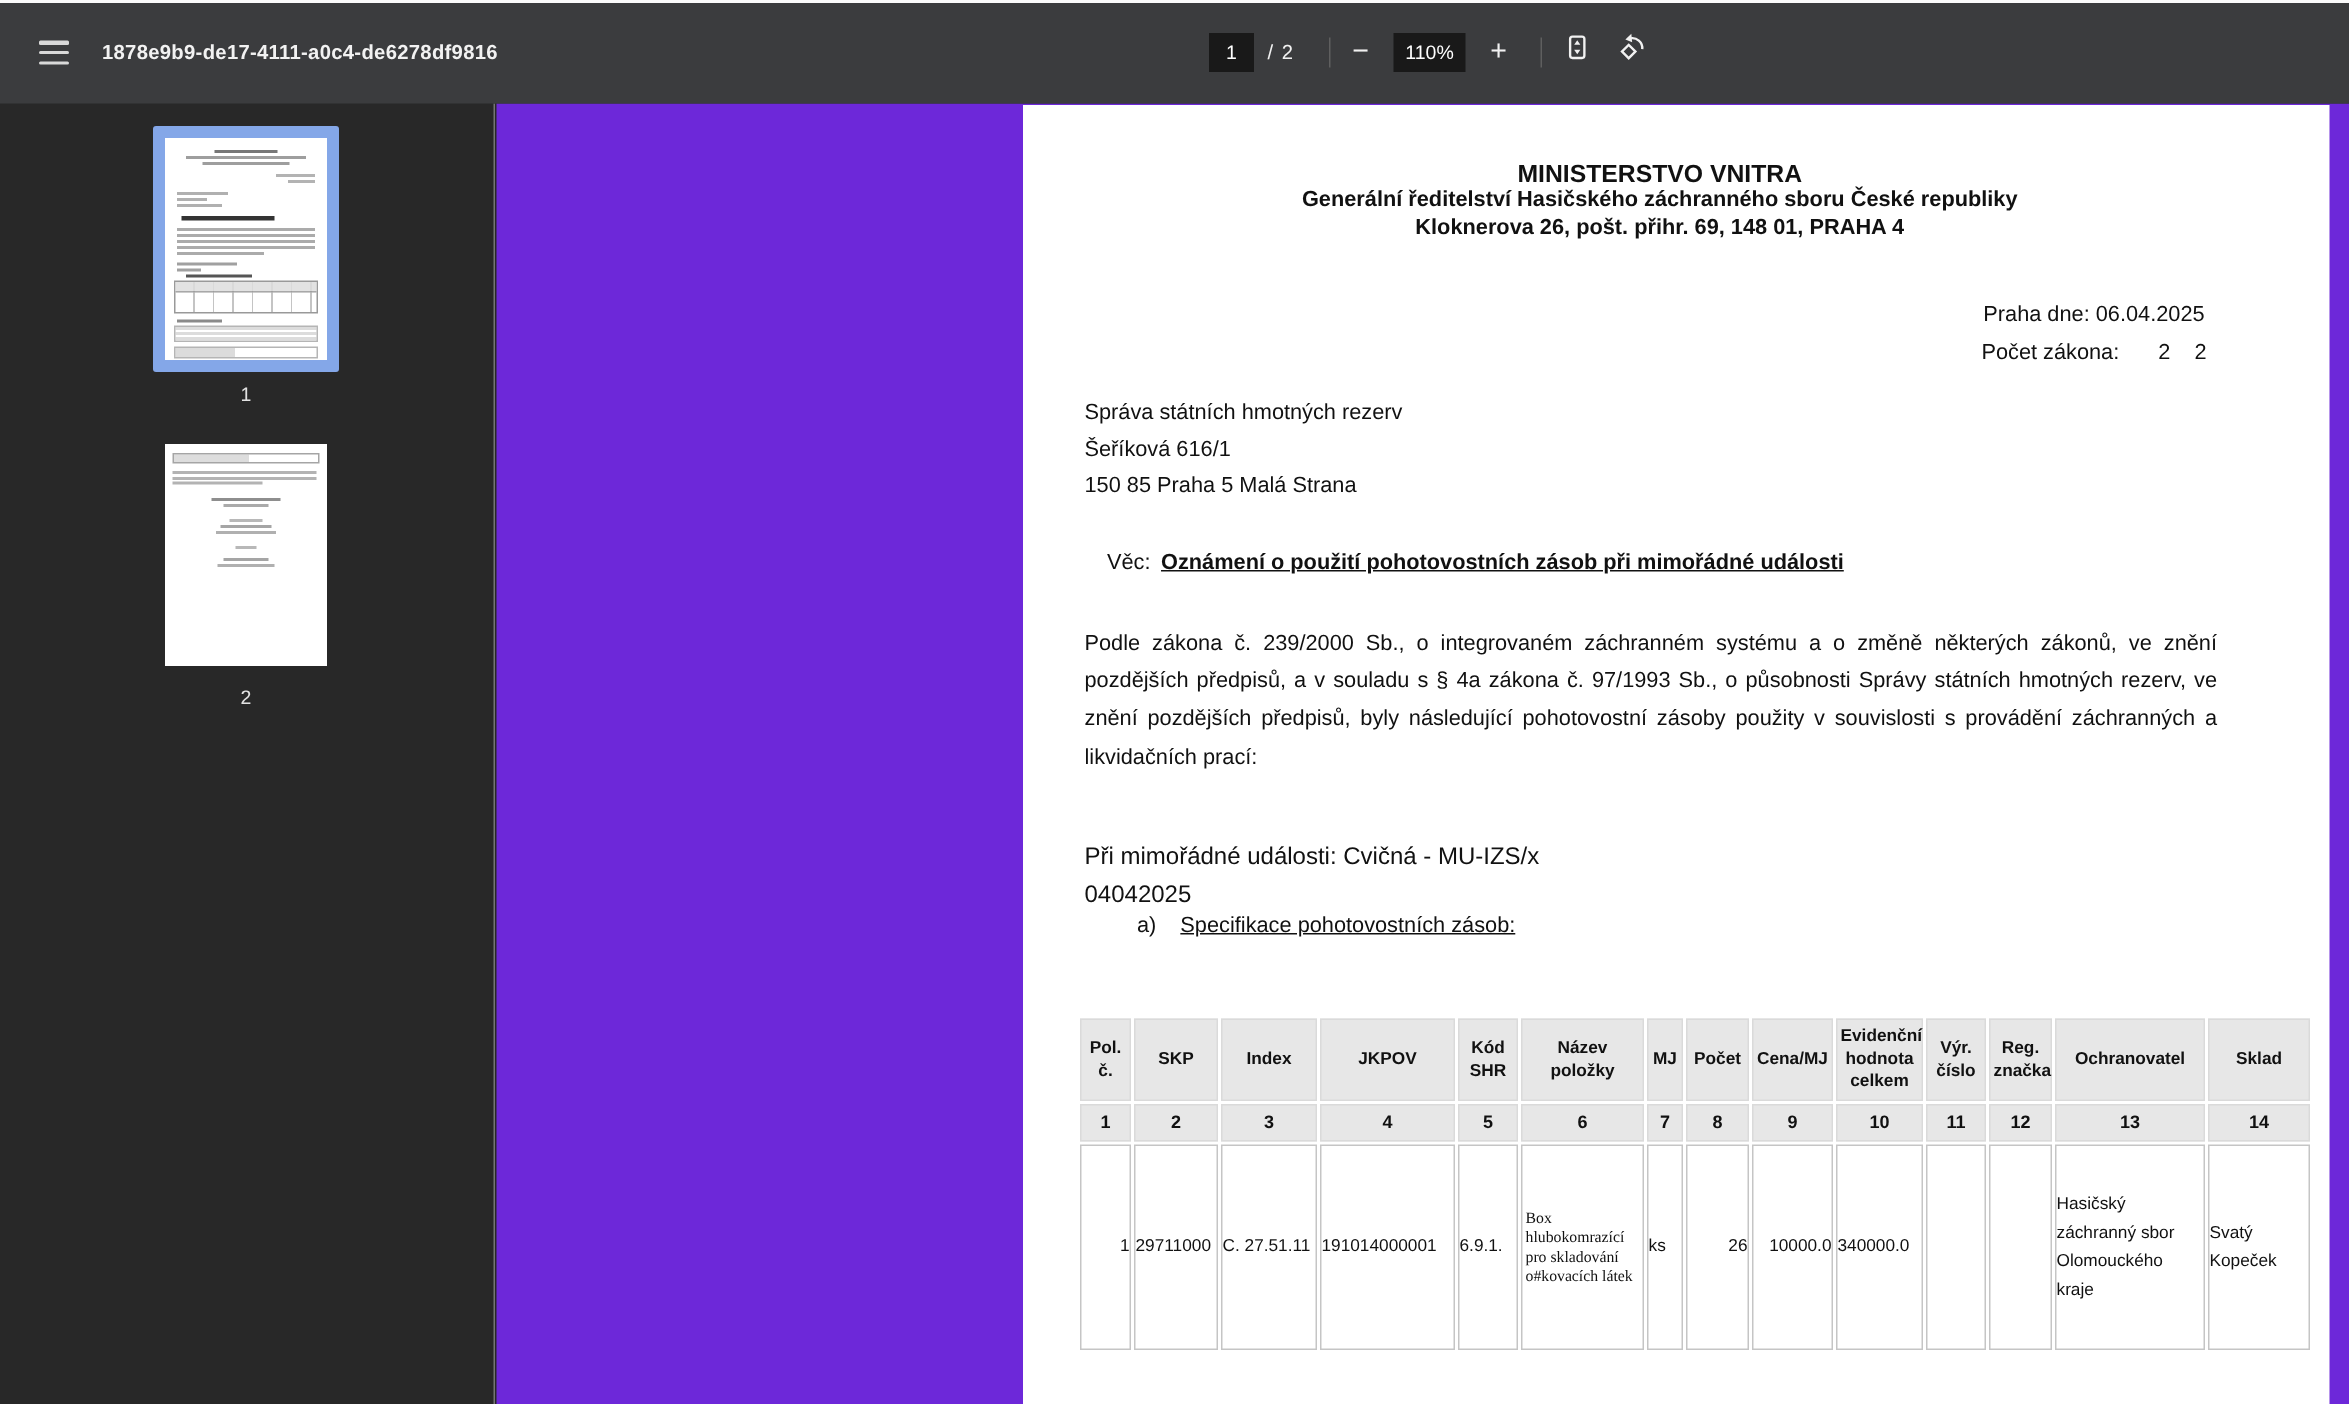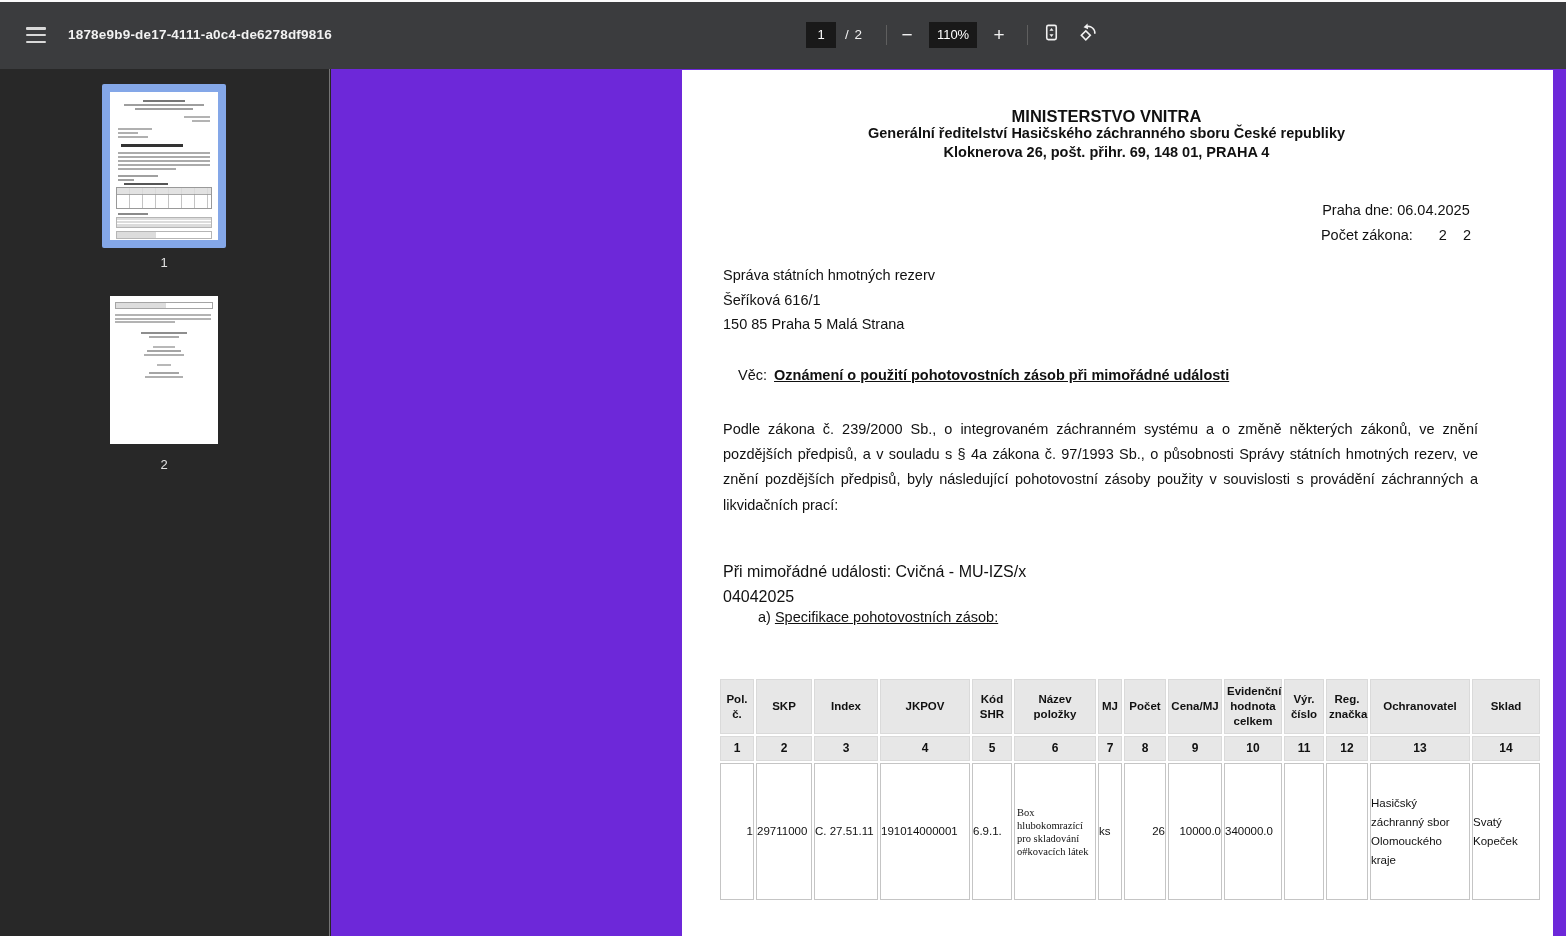--- a/index.html
+++ b/index.html
@@ -51,21 +51,21 @@
   .date-block{top:132px;right:82px;text-align:center;font-size:14.5px;line-height:16px;}
   .sheets{margin-top:9px;}
   .sheets .v1{display:inline-block;margin-left:26px;}
   .sheets .v2{display:inline-block;margin-left:16px;}
   .recipient{top:193px;left:41px;font-size:14.5px;line-height:24.7px;}
   .subject{top:297px;left:56px;font-size:14.5px;}
   .subject b{margin-left:7px;text-decoration:underline;}
   .paragraph{top:347px;left:41px;width:755px;font-size:14.5px;line-height:25.2px;text-align:justify;}
   .event{top:489px;left:41px;font-size:16px;line-height:25px;}
   .section-a{top:539px;left:76px;font-size:14.5px;}
-  .section-a u{margin-left:4px;}
+  .section-a u{margin-left:16px;}
 
   
   .spec-table{top:607px;left:36px;}
   table{border-collapse:separate;border-spacing:2px;width:794px;table-layout:fixed;}
   th{background:#e7e7e7;border:1px solid #dadada;font-size:11.5px;font-weight:bold;
      text-align:center;vertical-align:middle;padding:1px 2px;line-height:15px;color:#111;}
   .r1 th{height:55px;}
   .r2 th{height:25px;font-size:12px;}
   td{background:#fff;border:1px solid #c5c5c5;font-size:11.5px;vertical-align:middle;
      padding:1px 0;line-height:19px;color:#111;}

